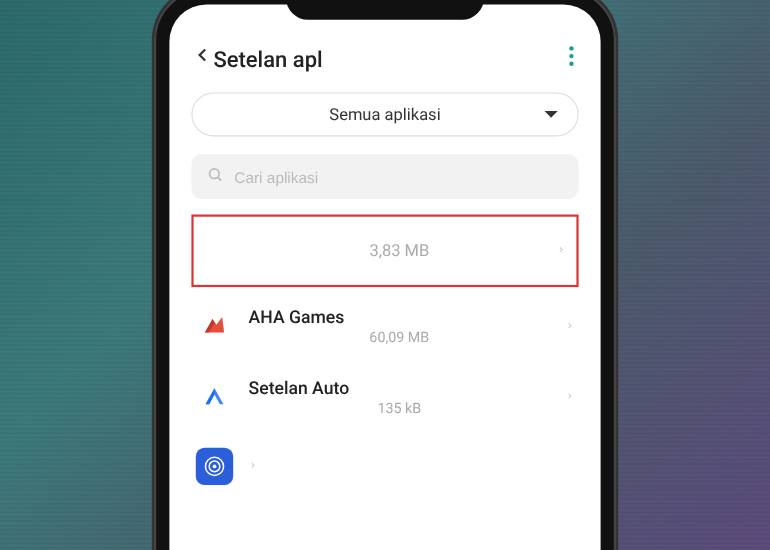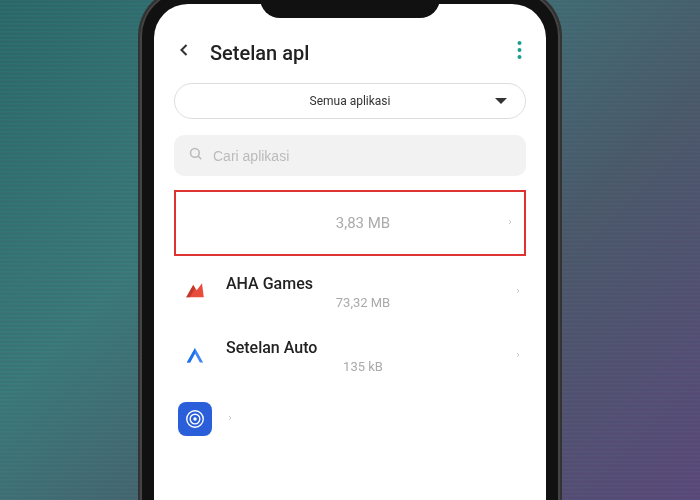--- a/index.html
+++ b/index.html
@@ -47,21 +47,21 @@
       width: 180px;
       height: 28px;
       background: #111;
       border-radius: 0 0 20px 20px;
       z-index: 10;
     }
     .header {
       display: flex;
       align-items: flex-end;
       padding: 36px 20px 12px 20px;
-      gap: 16px;
+      gap: 0;
     }
     .back-btn {
       font-size: 22px;
       color: #333;
       cursor: pointer;
     }
     .title {
       font-size: 20px;
       font-weight: 500;
       color: #222;
@@ -82,21 +82,21 @@
       border-radius: 22px;
       padding: 10px 18px;
       display: flex;
       justify-content: center;
       align-items: center;
       gap: 8px;
       cursor: pointer;
       position: relative;
     }
     .filter-dropdown .label {
-      font-size: 12px;
+      font-size: 15px;
       color: #333;
     }
     .filter-dropdown .caret {
       position: absolute;
       right: 18px;
       width: 0;
       height: 0;
       border-left: 6px solid transparent;
       border-right: 6px solid transparent;
       border-top: 6px solid #333;
@@ -229,21 +229,21 @@
 
       <div class="item">
         <div class="app-icon aha">
           <svg width="28" height="28" viewBox="0 0 32 32">
               <path d="M6 22 L14 8 L18 14 L24 6 L26 22 Z" fill="#e74c3c"></path>
               <path d="M6 22 L14 8 L16 12 L10 22 Z" fill="#c0392b"></path>
             </svg>
         </div>
         <div class="item-text">
           <div class="app-name">AHA Games</div>
-          <div class="app-size">73,32 MB</div>
+          <div class="app-size">60,09 MB</div>
         </div>
         <div class="chevron">
           <svg width="8" height="14" viewBox="0 0 24 24" fill="none" stroke="#ccc" stroke-width="3">
               <polyline points="9 18 15 12 9 6"></polyline>
             </svg>
         </div>
       </div>
 
       <div class="item">
         <div class="app-icon auto">

